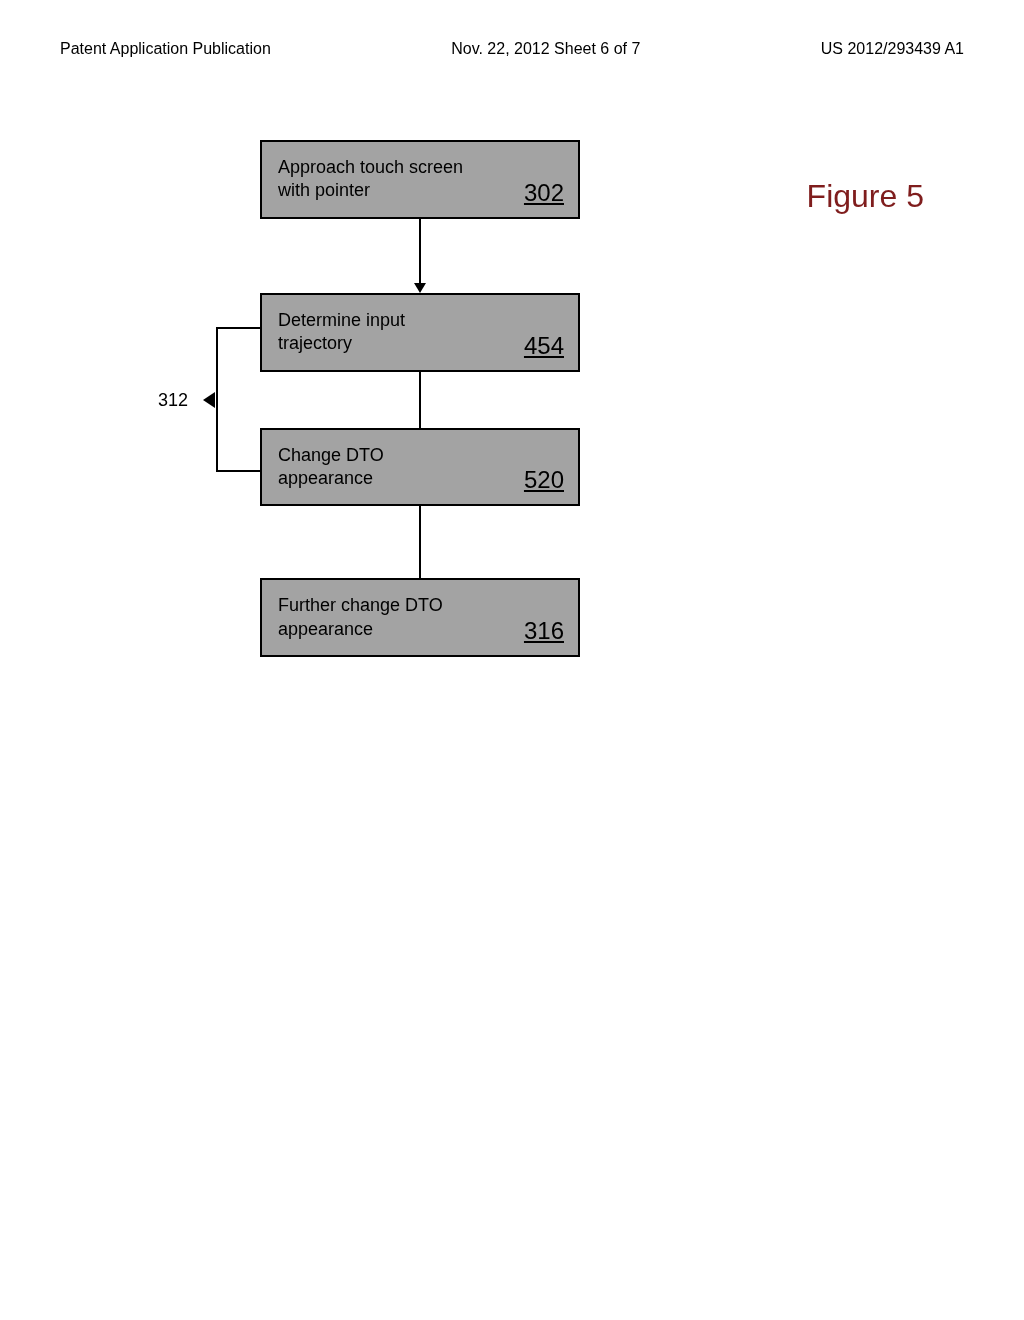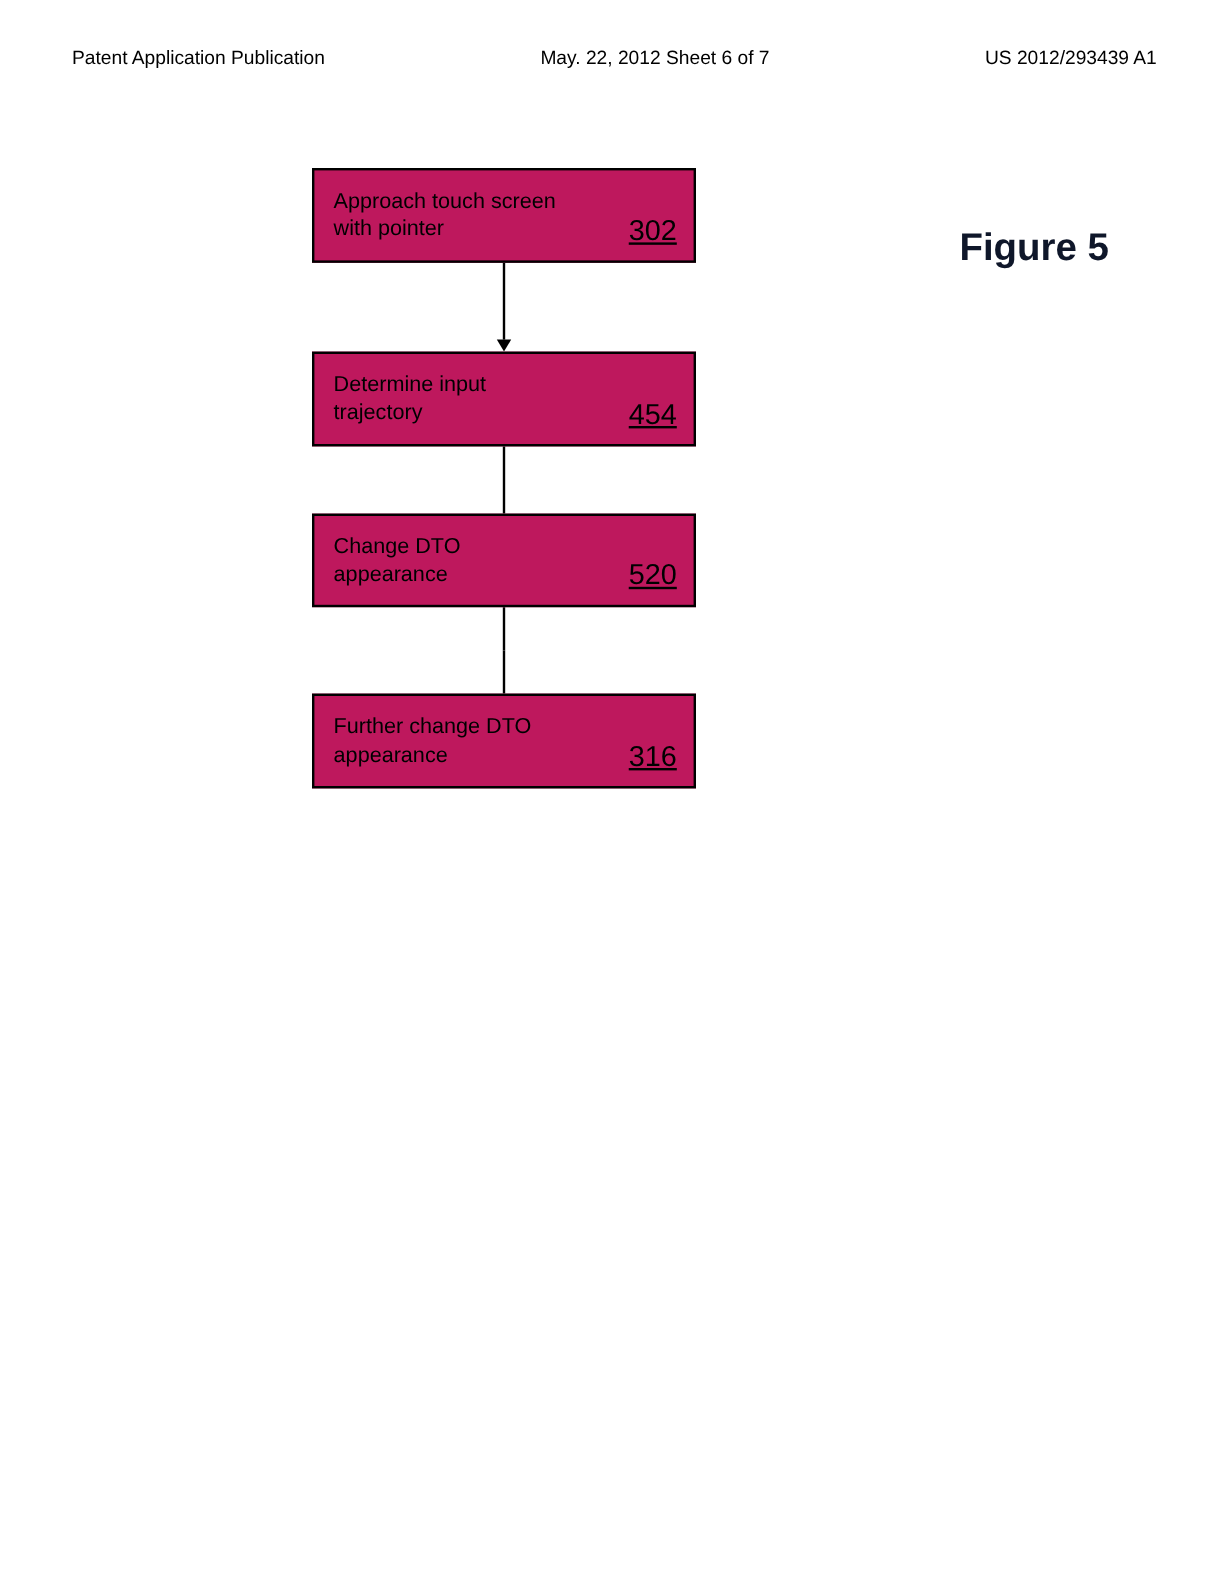--- a/index.html
+++ b/index.html
@@ -24,40 +24,40 @@
       right: 0;
       display: flex;
       justify-content: space-between;
       align-items: flex-start;
       padding: 0 60px;
       gap: 32px;
     }
 
     .figure-label {
       position: absolute;
-      top: 188px;
+      top: 178px;
       right: 100px;
       font-size: 32px;
-      font-weight: bold;
-      color: #0f172a;
+      font-weight: normal;
+      color: #7f1d1d;
     }
 
     .diagram-container {
       position: absolute;
       top: 130px;
       left: 200px;
       width: 420px;
     }
 
     .flow-box {
       border: 2px solid #000;
       padding: 14px 16px;
       width: 320px;
       position: relative;
-      background: #be185d;
+      background: #a3a3a3;
       margin-left: 60px;
     }
 
     .flow-box-text {
       font-size: 18px;
       color: #000;
       line-height: 1.3;
     }
 
     .flow-box-number {
@@ -98,41 +98,53 @@
 
     .group-wrapper {
       position: relative;
     }
   </style>
 </head>
 <body>
 
 <div class="header">
   <span>Patent Application Publication</span>
-  <span>May. 22, 2012  Sheet 6 of 7</span>
+  <span>Nov. 22, 2012  Sheet 6 of 7</span>
   <span>US 2012/293439 A1</span>
 </div>
 
 <div class="figure-label">Figure  5</div>
 
 <div class="diagram-container">
 
   <div class="flow-box" style="margin-top:10px;">
     <div class="flow-box-text">Approach touch screen<br>with pointer</div>
     <span class="flow-box-number">302</span>
   </div>
 
   <div class="connector-vertical connector-tall"></div>
 
 
   <div class="connector-vertical" style="height:28px;"></div>
   <div class="arrow-down"></div>
 
   <div class="group-wrapper" style="position:relative;">
 
+    <div style="position:absolute; left:0; top:0; bottom:0; width:60px;">
+
+      <div style="position:absolute; left:16px; top:34px; bottom:34px; width:2px; background:#000;"></div>
+
+      <div style="position:absolute; left:16px; top:34px; width:46px; height:2px; background:#000;"></div>
+
+      <div style="position:absolute; left:16px; bottom:34px; width:46px; height:2px; background:#000;"></div>
+
+      <div style="position:absolute; left:3px; top:50%; transform:translateY(-50%); width:0; height:0; border-top:8px solid transparent; border-bottom:8px solid transparent; border-right:12px solid #000;"></div>
+
+      <div style="position:absolute; left:-42px; top:50%; transform:translateY(-50%); font-size:18px; color:#000;">312</div>
+    </div>
 
     <div class="flow-box">
       <div class="flow-box-text">Determine input<br>trajectory</div>
       <span class="flow-box-number">454</span>
     </div>
 
     <div class="inner-connector"></div>
 
 
     <div class="inner-connector"></div>

